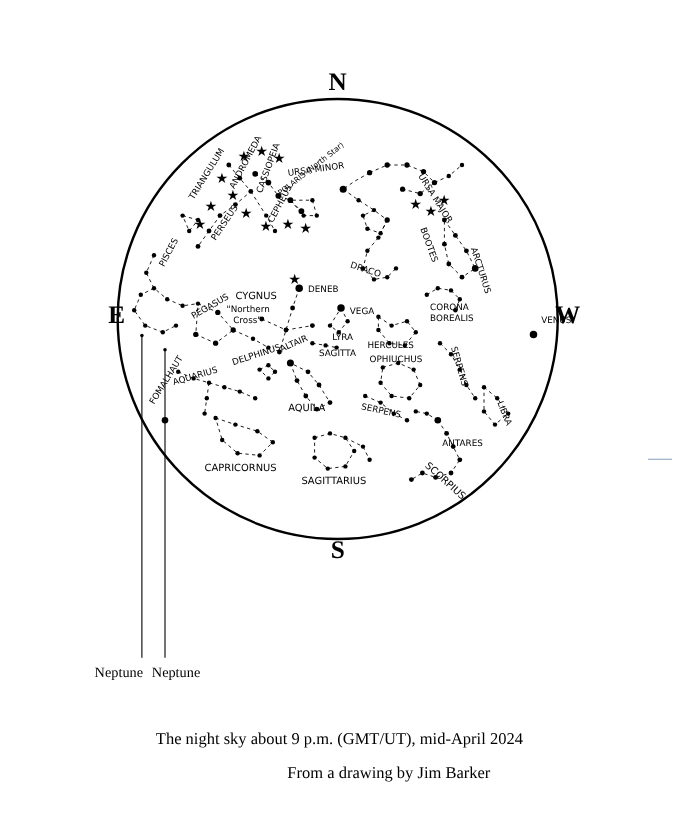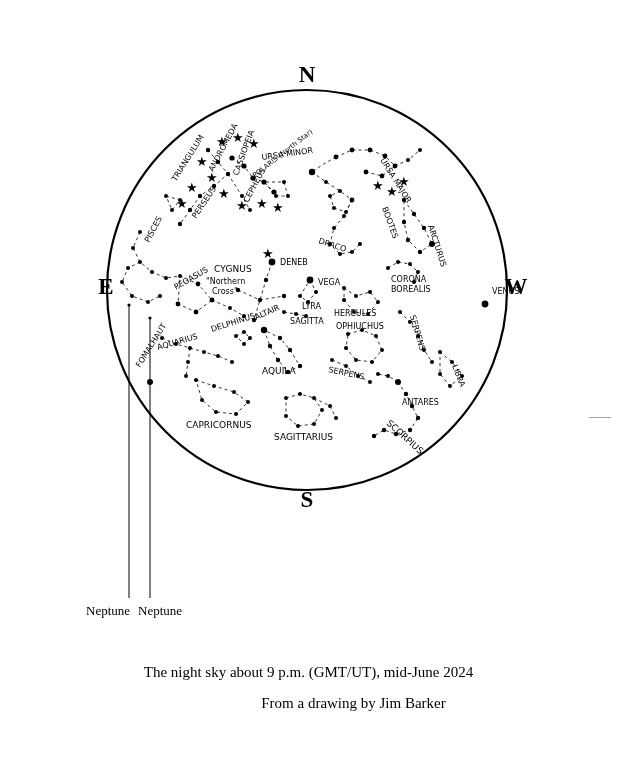--- a/index.html
+++ b/index.html
@@ -364,16 +364,16 @@
 </svg>
 
 <div class="cardinal" id="cardinal-n">N</div>
 <div class="cardinal" id="cardinal-s">S</div>
 <div class="cardinal" id="cardinal-e">E</div>
 <div class="cardinal" id="cardinal-w">W</div>
 
 <div class="planet-label" id="planet-neptune">Neptune</div>
 <div class="planet-label" id="planet-saturn">Neptune</div>
 
-<div class="caption" id="caption-main">The night sky about 9 p.m.  (GMT/UT), mid-June 2024</div>
+<div class="caption" id="caption-main">The night sky about 9 p.m.  (GMT/UT), mid-April 2024</div>
 <div class="caption" id="caption-credit">From a drawing by Jim Barker</div>
 
 <div class="right-mark"></div>
 
 </body></html>

